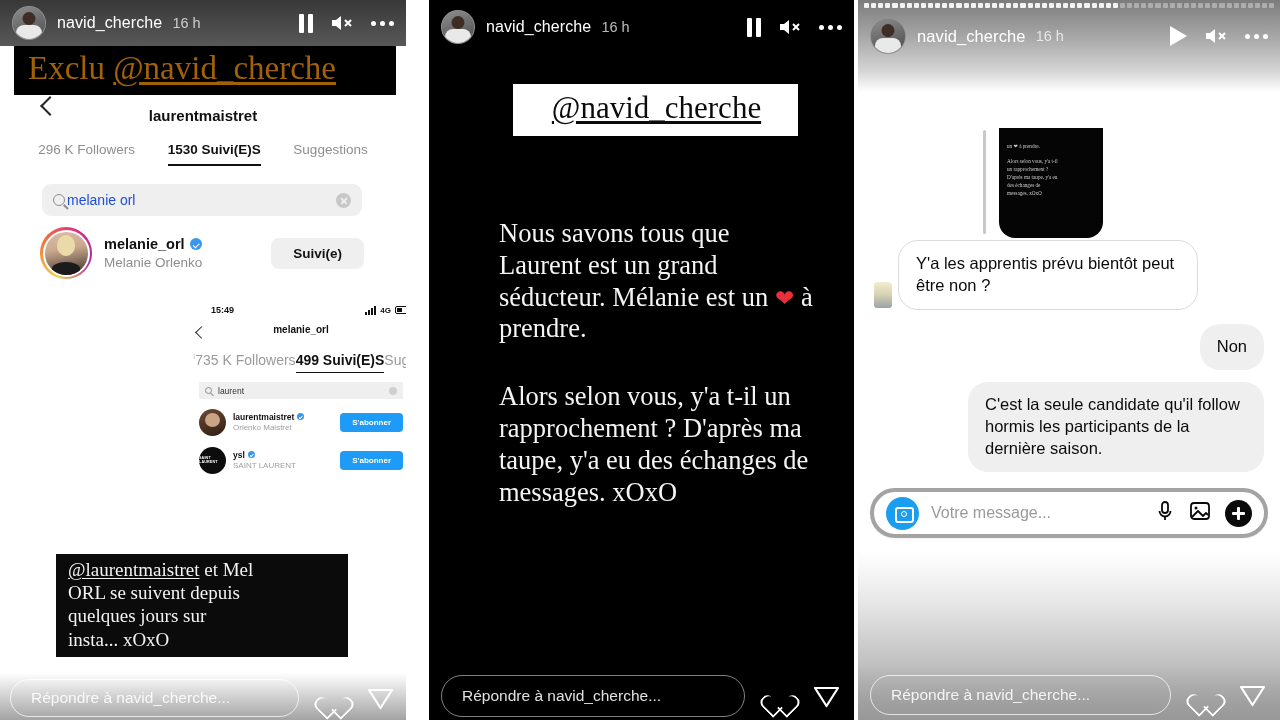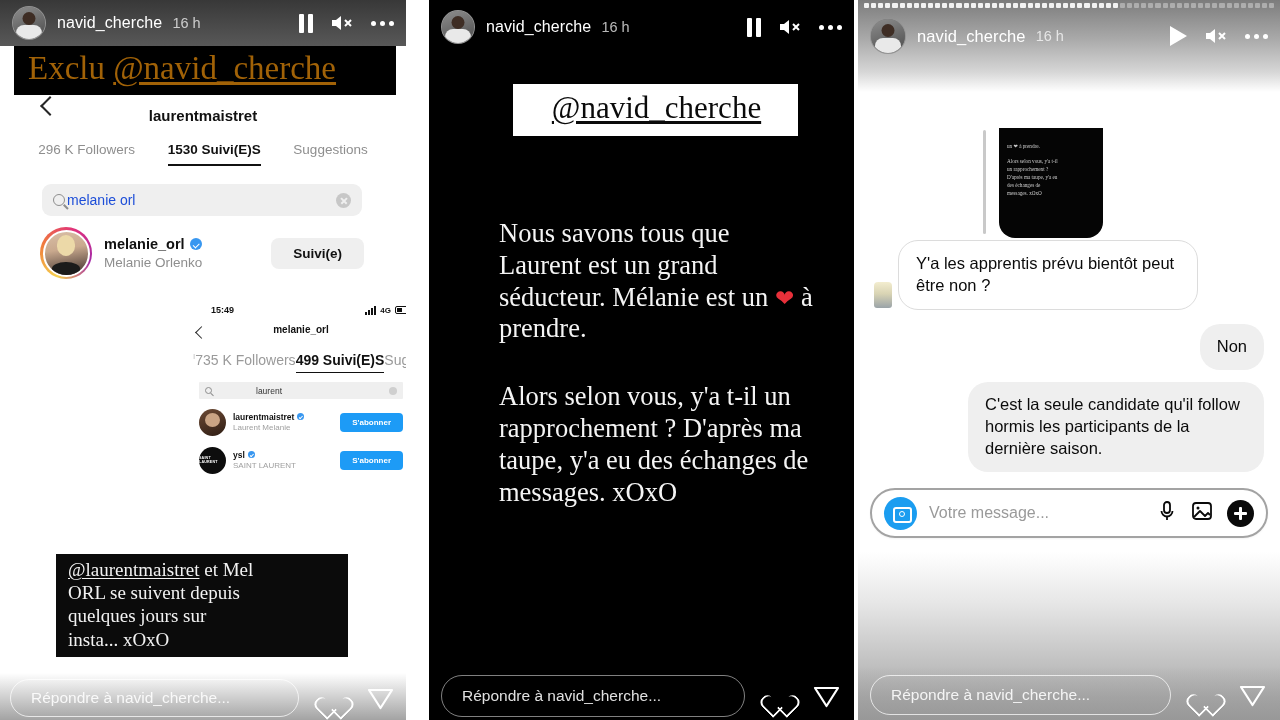--- a/index.html
+++ b/index.html
@@ -144,21 +144,21 @@
   .is-chev:before { content:""; position:absolute; width:8px; height:8px; border-left:1.5px solid #262626; border-bottom:1.5px solid #262626; transform:rotate(45deg); }
   .is-title { text-align:center; font-size:10px; font-weight:bold; color:#111; }
 
   .is-tabs { position:absolute; top:54px; left:0; right:0; display:flex; justify-content:space-between; padding:0 8px; }
   .is-tab { font-size:14px; color:#9a9a9a; padding-bottom:4px; white-space:nowrap; }
   .is-tab.active { color:#111; font-weight:bold; border-bottom:1.5px solid #111; }
   .is-edge { font-size:8px; color:#bdbdbd; }
 
   .is-search {
     position:absolute; top:84px; left:14px; right:14px; height:17px;
-    background:#efefef; border-radius:1px; display:flex; align-items:center; padding:0 6px;gap:38px;
+    background:#efefef; border-radius:1px; display:flex; align-items:center; padding:0 6px;
   }
   .is-mag { width:7px; height:7px; border:1.2px solid #8e8e8e; border-radius:50%; position:relative; flex:0 0 auto; }
   .is-mag:after { content:""; position:absolute; right:-3px; bottom:-2px; width:4px; height:1.2px; background:#8e8e8e; transform:rotate(45deg); }
   .is-search .v { font-size:8.5px; color:#333; margin-left:6px; }
   .is-clear { margin-left:auto; width:8px; height:8px; border-radius:50%; background:#cfcfcf; }
 
   .is-row { position:absolute; left:14px; right:14px; height:28px; display:flex; align-items:center; }
   .is-row.r1 { top:110px; } .is-row.r2 { top:148px; }
   .is-av { width:27px; height:27px; border-radius:50%; flex:0 0 auto; overflow:hidden; position:relative; }
   .is-av.a1 { background:linear-gradient(160deg,#6d4a34,#2e1d14); }
@@ -239,21 +239,21 @@
   .row-r { display:flex; justify-content:flex-end; margin-bottom:12px; }
   .thumb-side {
     width:18px; height:26px; flex:0 0 auto; margin-right:6px; margin-bottom:2px;
     background:linear-gradient(180deg,#f3edcf 0%,#d9d4b4 45%,#9aa3a8 100%);
     border-radius:4px 4px 3px 3px;
   }
   .bubble.wide { max-width:296px; }
 
   .msg-input {
     position:absolute; left:12px; right:12px; top:488px; height:50px;
-    background:#ffffff; border:2px solid #a3a3a3; border-radius:26px;
+    background:#ffffff; border:4px solid #a3a3a3; border-radius:26px;
     display:flex; align-items:center; padding:0 12px; box-shadow:0 1px 2px rgba(0,0,0,.05);
   }
   .cam-btn { width:33px; height:33px; border-radius:50%; background:#1b9df0; flex:0 0 auto; position:relative; }
   .cam-btn:before {
     content:""; position:absolute; left:9px; top:10px; width:15px; height:12px;
     border:2px solid #fff; border-radius:3px;
   }
   .cam-btn:after { content:""; position:absolute; left:14.5px; top:14px; width:4px; height:4px; border:1.6px solid #fff; border-radius:50%; }
   .msg-ph { margin-left:12px; font-size:16px; color:#9a9a9a; flex:1 1 auto; }
   .mi { margin-left:14px; flex:0 0 auto; }
@@ -367,21 +367,21 @@
           <span class="v">laurent</span>
           <span class="is-clear"></span>
         </div>
         <div class="is-row r1">
           <div class="is-av a1"></div>
           <div class="is-meta">
             <div class="is-u">
                 <span>laurentmaistret</span>
                 <span class="is-vf"></span>
               </div>
-            <div class="is-n">Laurent Melanie</div>
+            <div class="is-n">Orlenko Maistret</div>
           </div>
           <div class="is-btn">S'abonner</div>
         </div>
         <div class="is-row r2">
           <div class="is-av a2">
               <span>SAINT LAURENT</span>
             </div>
           <div class="is-meta">
             <div class="is-u">
                 <span>ysl</span>

